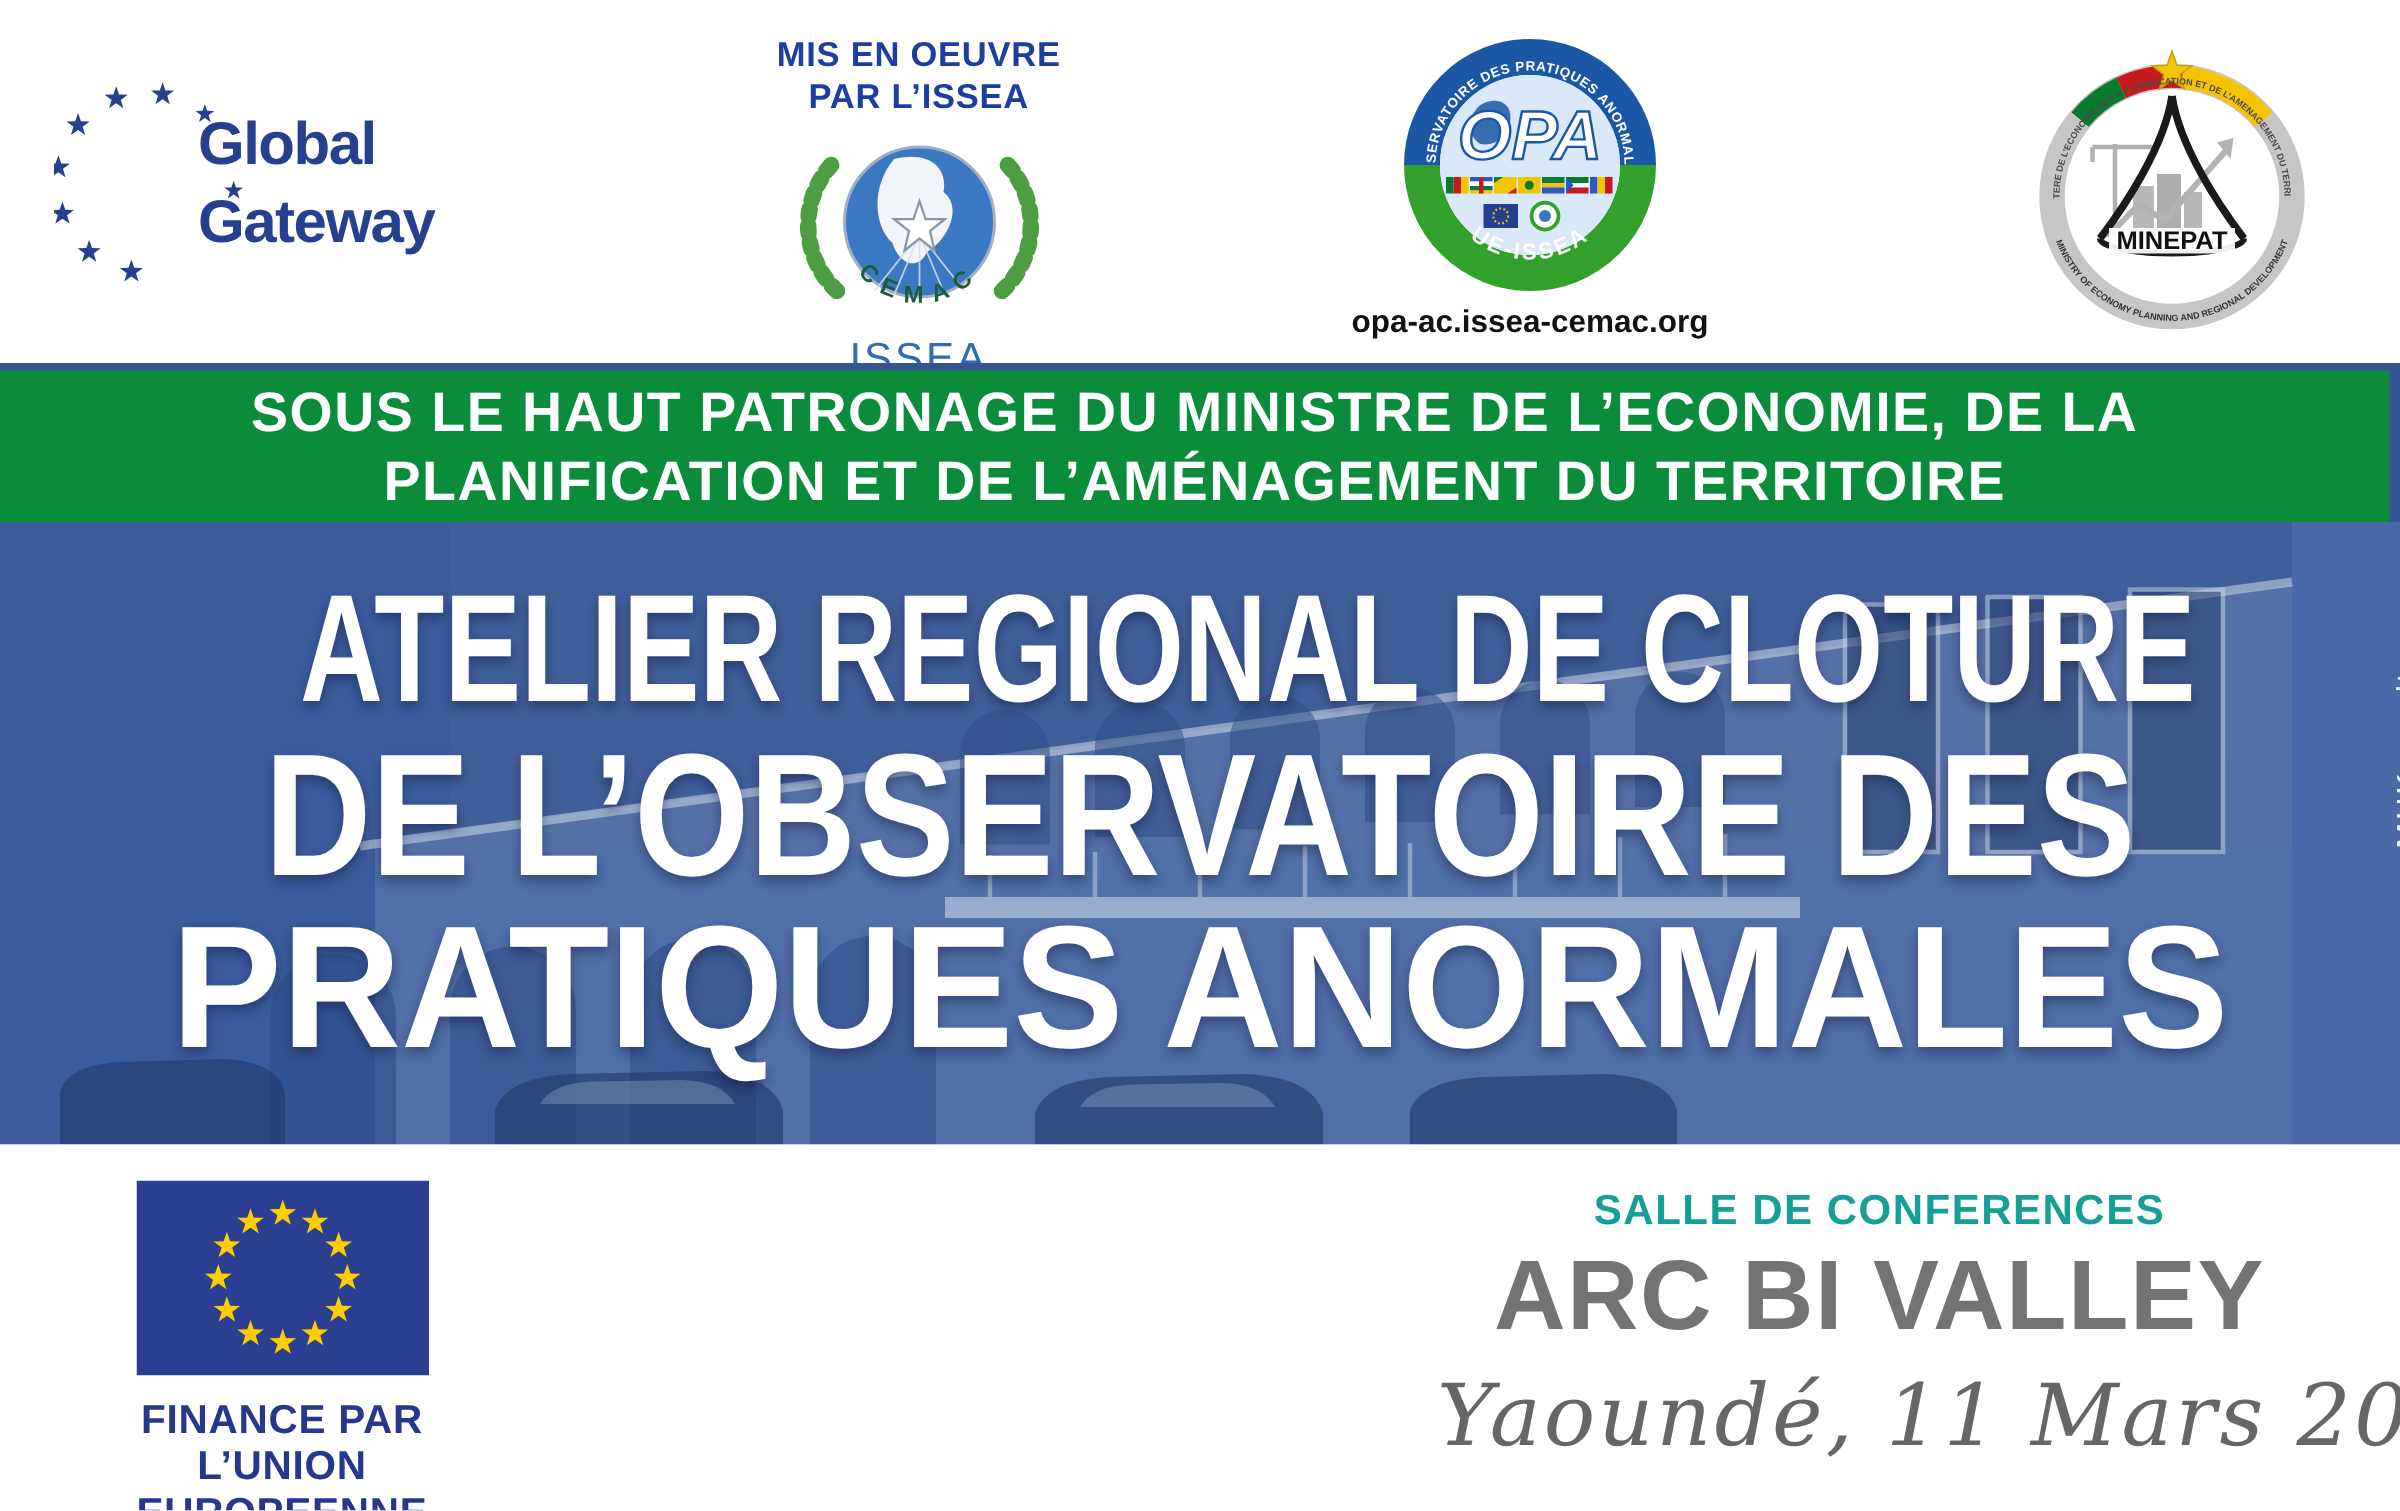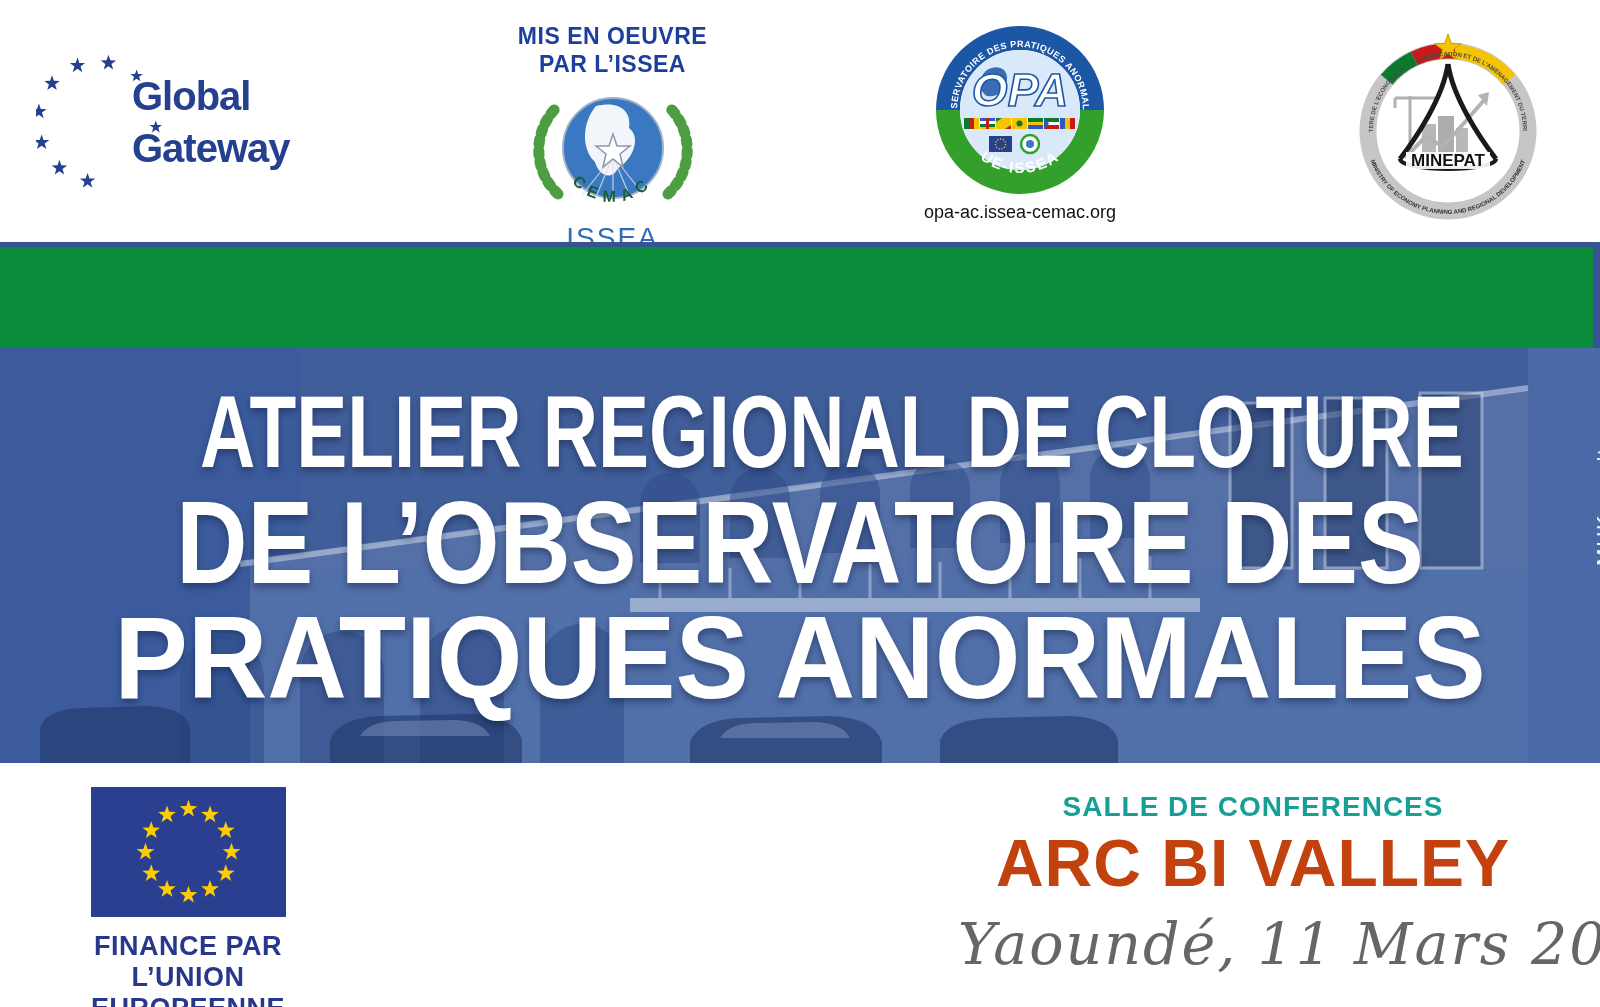--- a/index.html
+++ b/index.html
@@ -9,21 +9,21 @@
   
   .hdr{position:absolute;top:0;left:0;width:1600px;height:242px;background:#ffffff;}
   .gg{position:absolute;left:36px;top:40px;width:320px;height:170px;}
   .gg-text{position:absolute;left:96px;top:30px;color:#24408f;font-weight:bold;
            font-size:40px;line-height:52px;letter-spacing:-1px;}
   .logo-block{position:absolute;text-align:center;}
   .issea-blk{left:495px;top:22px;width:235px;}
   .issea-cap{color:#1c3e9e;font-weight:bold;font-size:23px;line-height:28px;letter-spacing:.5px;}
   .issea-name{color:#2f6cb3;font-weight:normal;font-size:28px;letter-spacing:2px;margin-top:-12px;}
   .opa-blk{left:900px;top:26px;width:240px;}
-  .opa-url{color:#111111;font-weight:normal;font-size:18px;margin-top:4px;}
+  .opa-url{color:#111111;font-weight:bold;font-size:21px;margin-top:4px;}
   .mpt-blk{left:1348px;top:26px;width:200px;}
 
   
   .navy-sep{position:absolute;top:242px;left:0;width:1600px;height:106px;background:#365492;}
   .green-band{position:absolute;top:247px;left:0;width:1593px;height:101px;background:#0a8c3a;
               display:flex;flex-direction:column;justify-content:center;align-items:center;}
   .green-band div{color:#ffffff;font-weight:bold;font-size:37px;line-height:46px;letter-spacing:1px;white-space:nowrap;}
 
   
   .hero{position:absolute;top:348px;left:0;width:1600px;height:415px;background:#3b5b9d;overflow:hidden;padding-left:48px;}
@@ -37,21 +37,21 @@
   .watermark{position:absolute;right:30px;top:98px;writing-mode:vertical-rl;transform:rotate(180deg);
              color:#eef2f9;font-size:21px;letter-spacing:1px;font-family:"DejaVu Sans",sans-serif;}
 
   
   .ftr{position:absolute;top:763px;left:0;width:1600px;height:244px;background:#ffffff;}
   .eu-blk{position:absolute;left:38px;top:24px;width:300px;text-align:center;}
   .eu-flag{display:block;margin:0 auto;}
   .eu-txt{margin-top:14px;color:#26378c;font-weight:bold;font-size:27px;line-height:31px;letter-spacing:.5px;}
   .venue{position:absolute;right:52px;top:28px;width:590px;text-align:center;}
   .v1{color:#16a095;font-weight:bold;font-size:28px;letter-spacing:1px;white-space:nowrap;}
-  .v2{color:#c2410c;font-weight:bold;font-size:66px;letter-spacing:1px;margin-top:2px;white-space:nowrap;}
+  .v2{color:#737373;font-weight:bold;font-size:66px;letter-spacing:1px;margin-top:2px;white-space:nowrap;}
   .vdate{color:#666666;font-family:"DejaVu Serif",serif;font-style:italic;font-size:57px;
          margin-top:10px;white-space:nowrap;letter-spacing:2px;}
 </style>
 </head>
 <body>
 
 <div class="poster">
 
   <header class="hdr">
 
@@ -211,20 +211,22 @@
         </text>
         <text font-size="6" fill="#333333" font-weight="bold" font-family="Liberation Sans, sans-serif">
           <textPath href="#mptBot" startOffset="50%" text-anchor="middle">MINISTRY OF ECONOMY PLANNING AND REGIONAL DEVELOPMENT</textPath>
         </text>
       </svg>
     </div>
   </header>
 
   <div class="navy-sep"></div>
   <section class="green-band">
+    <div>SOUS LE HAUT PATRONAGE DU MINISTRE DE L’ECONOMIE, DE LA</div>
+    <div>PLANIFICATION ET DE L’AMÉNAGEMENT DU TERRITOIRE</div>
   </section>
 
   <section class="hero">
     <svg class="hero-bg" width="1600" height="415" viewBox="0 0 1600 415" preserveAspectRatio="none">
       <rect width="1600" height="415" fill="#3b5b9d"></rect>
       <rect x="300" y="0" width="1230" height="220" fill="#446098" opacity=".6"></rect>
       <rect x="1528" y="0" width="72" height="415" fill="#4b69a7"></rect>
       <polygon points="250,212 1528,42 1528,415 250,415" fill="#6d87b8" opacity=".45"></polygon>
       <line x1="240" y1="216" x2="1528" y2="40" stroke="#cfd9ea" stroke-width="6" opacity=".55"></line>
 

